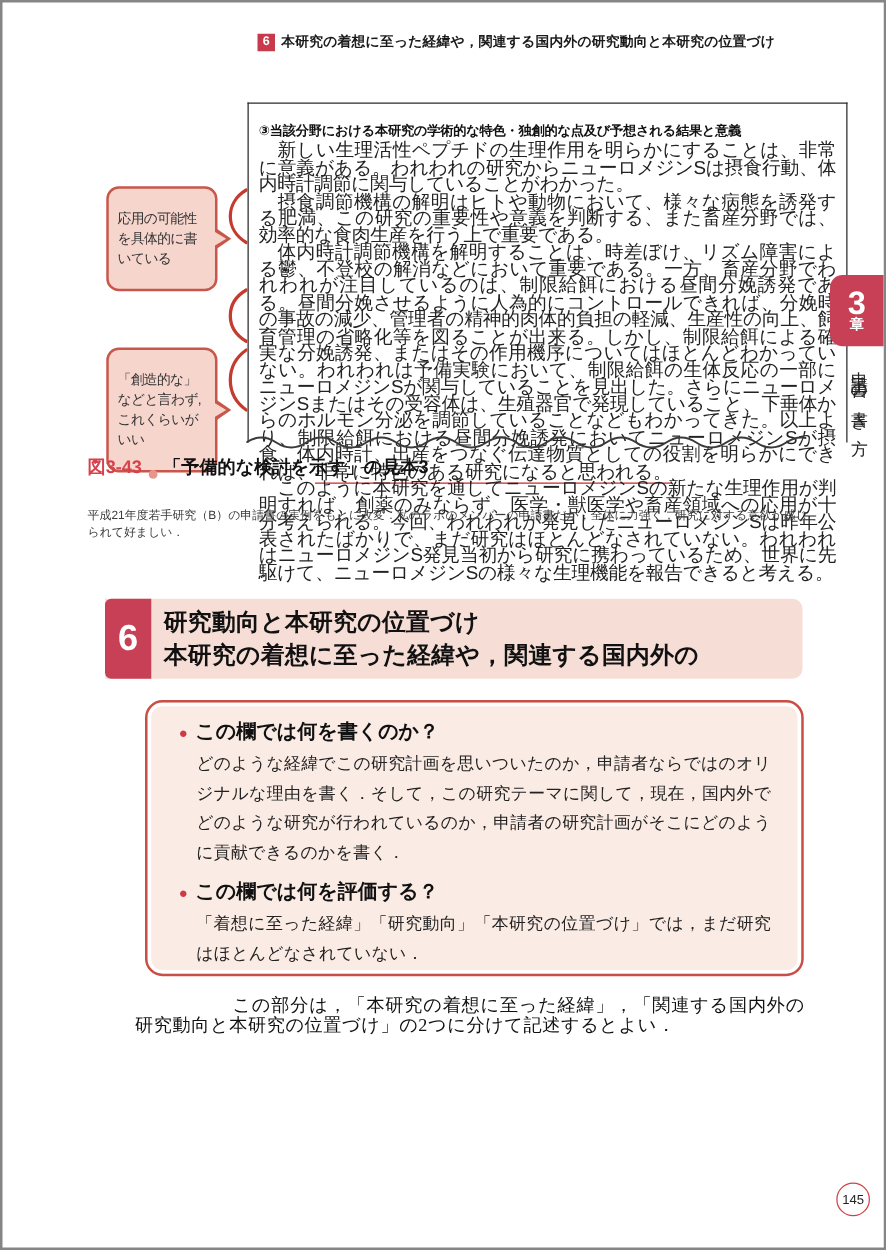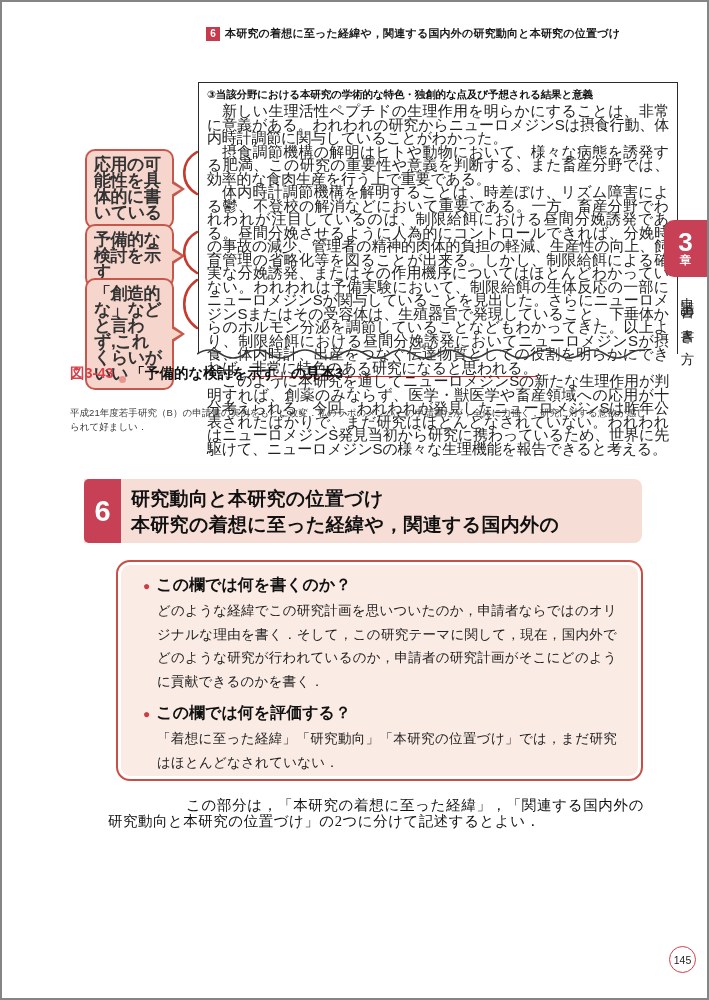--- a/index.html
+++ b/index.html
@@ -8,31 +8,31 @@
         border:2px solid #858585;overflow:hidden;}
 
   
   .hdr{position:absolute;left:204px;top:24px;display:flex;align-items:center;}
   .hdr-badge{width:14px;height:14px;background:#c73a4b;color:#fff;font-size:10px;font-weight:bold;
              display:flex;align-items:center;justify-content:center;margin-right:5px;flex:0 0 auto;}
   .hdr-title{font-size:11px;font-weight:bold;color:#1a1a1a;letter-spacing:0.2px;white-space:nowrap;}
 
   
   .exbox{position:absolute;left:196px;top:80px;width:480px;height:272px;box-sizing:border-box;
-         border:1.6px solid #2b2b2b;border-bottom:none;background:#fff;padding:5px 8px 0 8px;}
+         border:1.6px solid #2b2b2b;border-bottom:none;background:#fff;padding:15px 8px 0 8px;}
   .exbox h4{margin:0 0 2px 0;font-size:10.6px;font-weight:bold;color:#111;letter-spacing:-0.2px;}
   .exbox p{margin:0;font-size:15px;line-height:13.5px;color:#222;text-align:justify;
            text-indent:1em;letter-spacing:-0.2px;}
   .red-underline{border-bottom:1.6px solid #cc2a2a;padding-bottom:0.5px;}
   .wave{position:absolute;left:-2px;bottom:-9px;width:448px;height:18px;}
 
   
   .bubble{position:absolute;left:83px;width:89px;box-sizing:border-box;background:#f6d5cd;
-          border:2px solid #c8574b;border-radius:10px;padding:6px 7px;font-size:17px;
-          line-height:16px;color:#333;letter-spacing:-0.5px;font-weight:bold;}
+          border:2px solid #c8574b;border-radius:10px;padding:16px 7px;font-size:11px;
+          line-height:16px;color:#333;letter-spacing:-0.5px;}
   .bubble .tail-b{position:absolute;right:-13px;top:50%;margin-top:-9px;width:0;height:0;
           border-left:13px solid #c8574b;border-top:9px solid transparent;border-bottom:9px solid transparent;}
   .bubble .tail-f{position:absolute;right:-9px;top:50%;margin-top:-6px;width:0;height:0;
           border-left:10px solid #f6d5cd;border-top:6px solid transparent;border-bottom:6px solid transparent;}
   #bubble-1{top:147px;}
   #bubble-2{top:222px;}
   #bubble-3{top:276px;}
   .chev{position:absolute;left:172px;width:24px;}
   #chev-1{top:148px;height:46px;}
   #chev-2{top:228px;height:45px;}
@@ -103,25 +103,20 @@
     <svg class="wave" viewBox="0 0 448 18" preserveAspectRatio="none">
       <path d="M0,9 Q12,1 24,9 T48,9 T72,9 T96,9 T120,9 T144,9 T168,9 T192,9 T216,9 T240,9 T264,9 T288,9 T312,9 T336,9 T360,9 T384,9 T408,9 T432,9 T456,9" fill="none" stroke="#3a3a3a" stroke-width="1.6"></path>
     </svg>
   </div>
 
   <div id="bubble-1" class="bubble">
     <span>応用の可能性を具体的に書いている</span>
     <span class="tail-b"></span>
     <span class="tail-f"></span>
   </div>
-  <div id="bubble-2" class="bubble">
-    <span>予備的な検討を示す</span>
-    <span class="tail-b"></span>
-    <span class="tail-f"></span>
-  </div>
   <div id="bubble-3" class="bubble">
     <span>「創造的な」などと言わず,これくらいがいい</span>
     <span class="tail-b"></span>
     <span class="tail-f"></span>
   </div>
 
   <svg id="chev-1" class="chev" viewBox="0 0 24 46" preserveAspectRatio="none">
     <path d="M23,2 C6,12 6,34 23,44" fill="none" stroke="#c43b30" stroke-width="2.6" stroke-linecap="round"></path>
   </svg>
   <svg id="chev-2" class="chev" viewBox="0 0 24 45" preserveAspectRatio="none">

